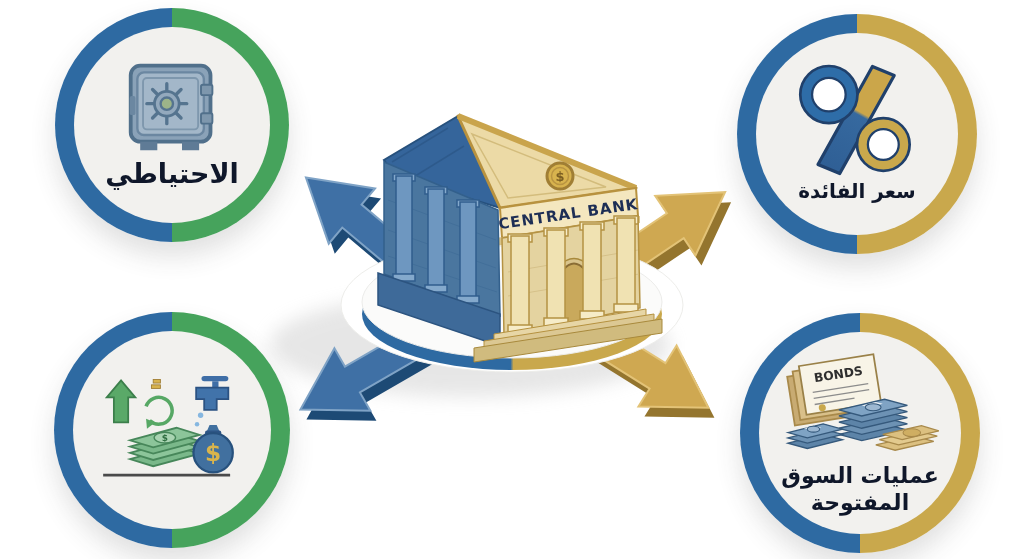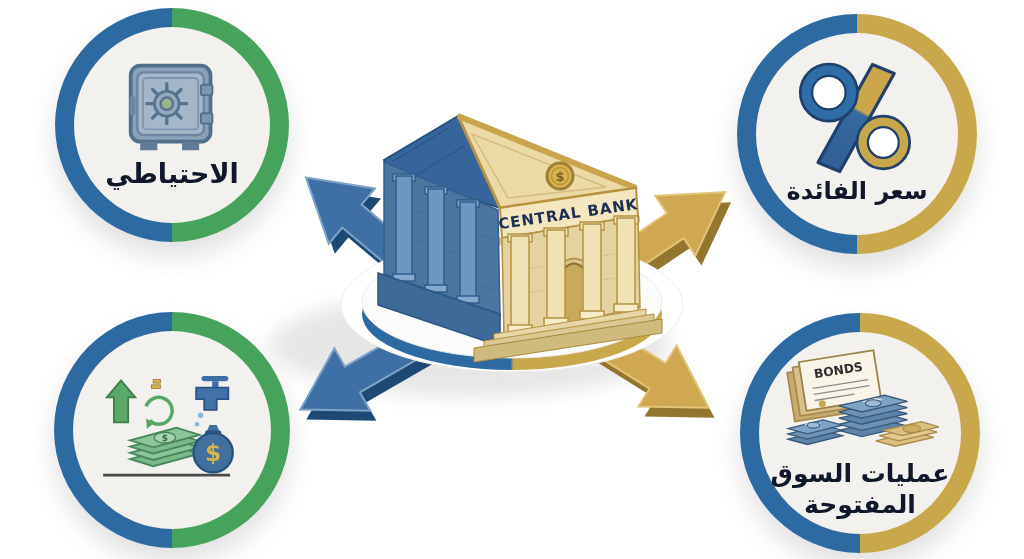--- a/index.html
+++ b/index.html
@@ -11,22 +11,22 @@
   .circle .inner{position:absolute;inset:19px;border-radius:50%;background:#f2f1ee;
       display:flex;flex-direction:column;align-items:center;justify-content:center;gap:3px;}
   .ring-bg-green{background:conic-gradient(#46a35c 0 50%, #2e6aa2 50% 100%);}
   .ring-bg-gold{background:conic-gradient(#c9a84c 0 50%, #2e6aa2 50% 100%);}
   .tl{left:55px;top:8px;width:234px;height:234px;}
   .tr{left:737px;top:14px;width:240px;height:240px;}
   .bl{left:54px;top:312px;width:236px;height:236px;}
   .br{left:740px;top:313px;width:240px;height:240px;}
   .label{font-weight:800;color:#0f172a;text-align:center;line-height:1.22;direction:rtl;}
   .label.s27{font-size:27px;}
-  .label.s28{font-size:24px;}
-  .label.s25{font-size:25px;}
+  .label.s28{font-size:20px;}
+  .label.s25{font-size:22px;}
   svg text{font-family:"DejaVu Sans",sans-serif;}
 </style>
 </head>
 <body>
 
 <div class="stage">
 
   <svg class="scene" width="1024" height="559" viewBox="0 0 1024 559">
     <defs>
       <polygon id="arrowShape" points="0,-15 115,-15 115,-36 175,0 115,36 115,15 0,15"></polygon>

